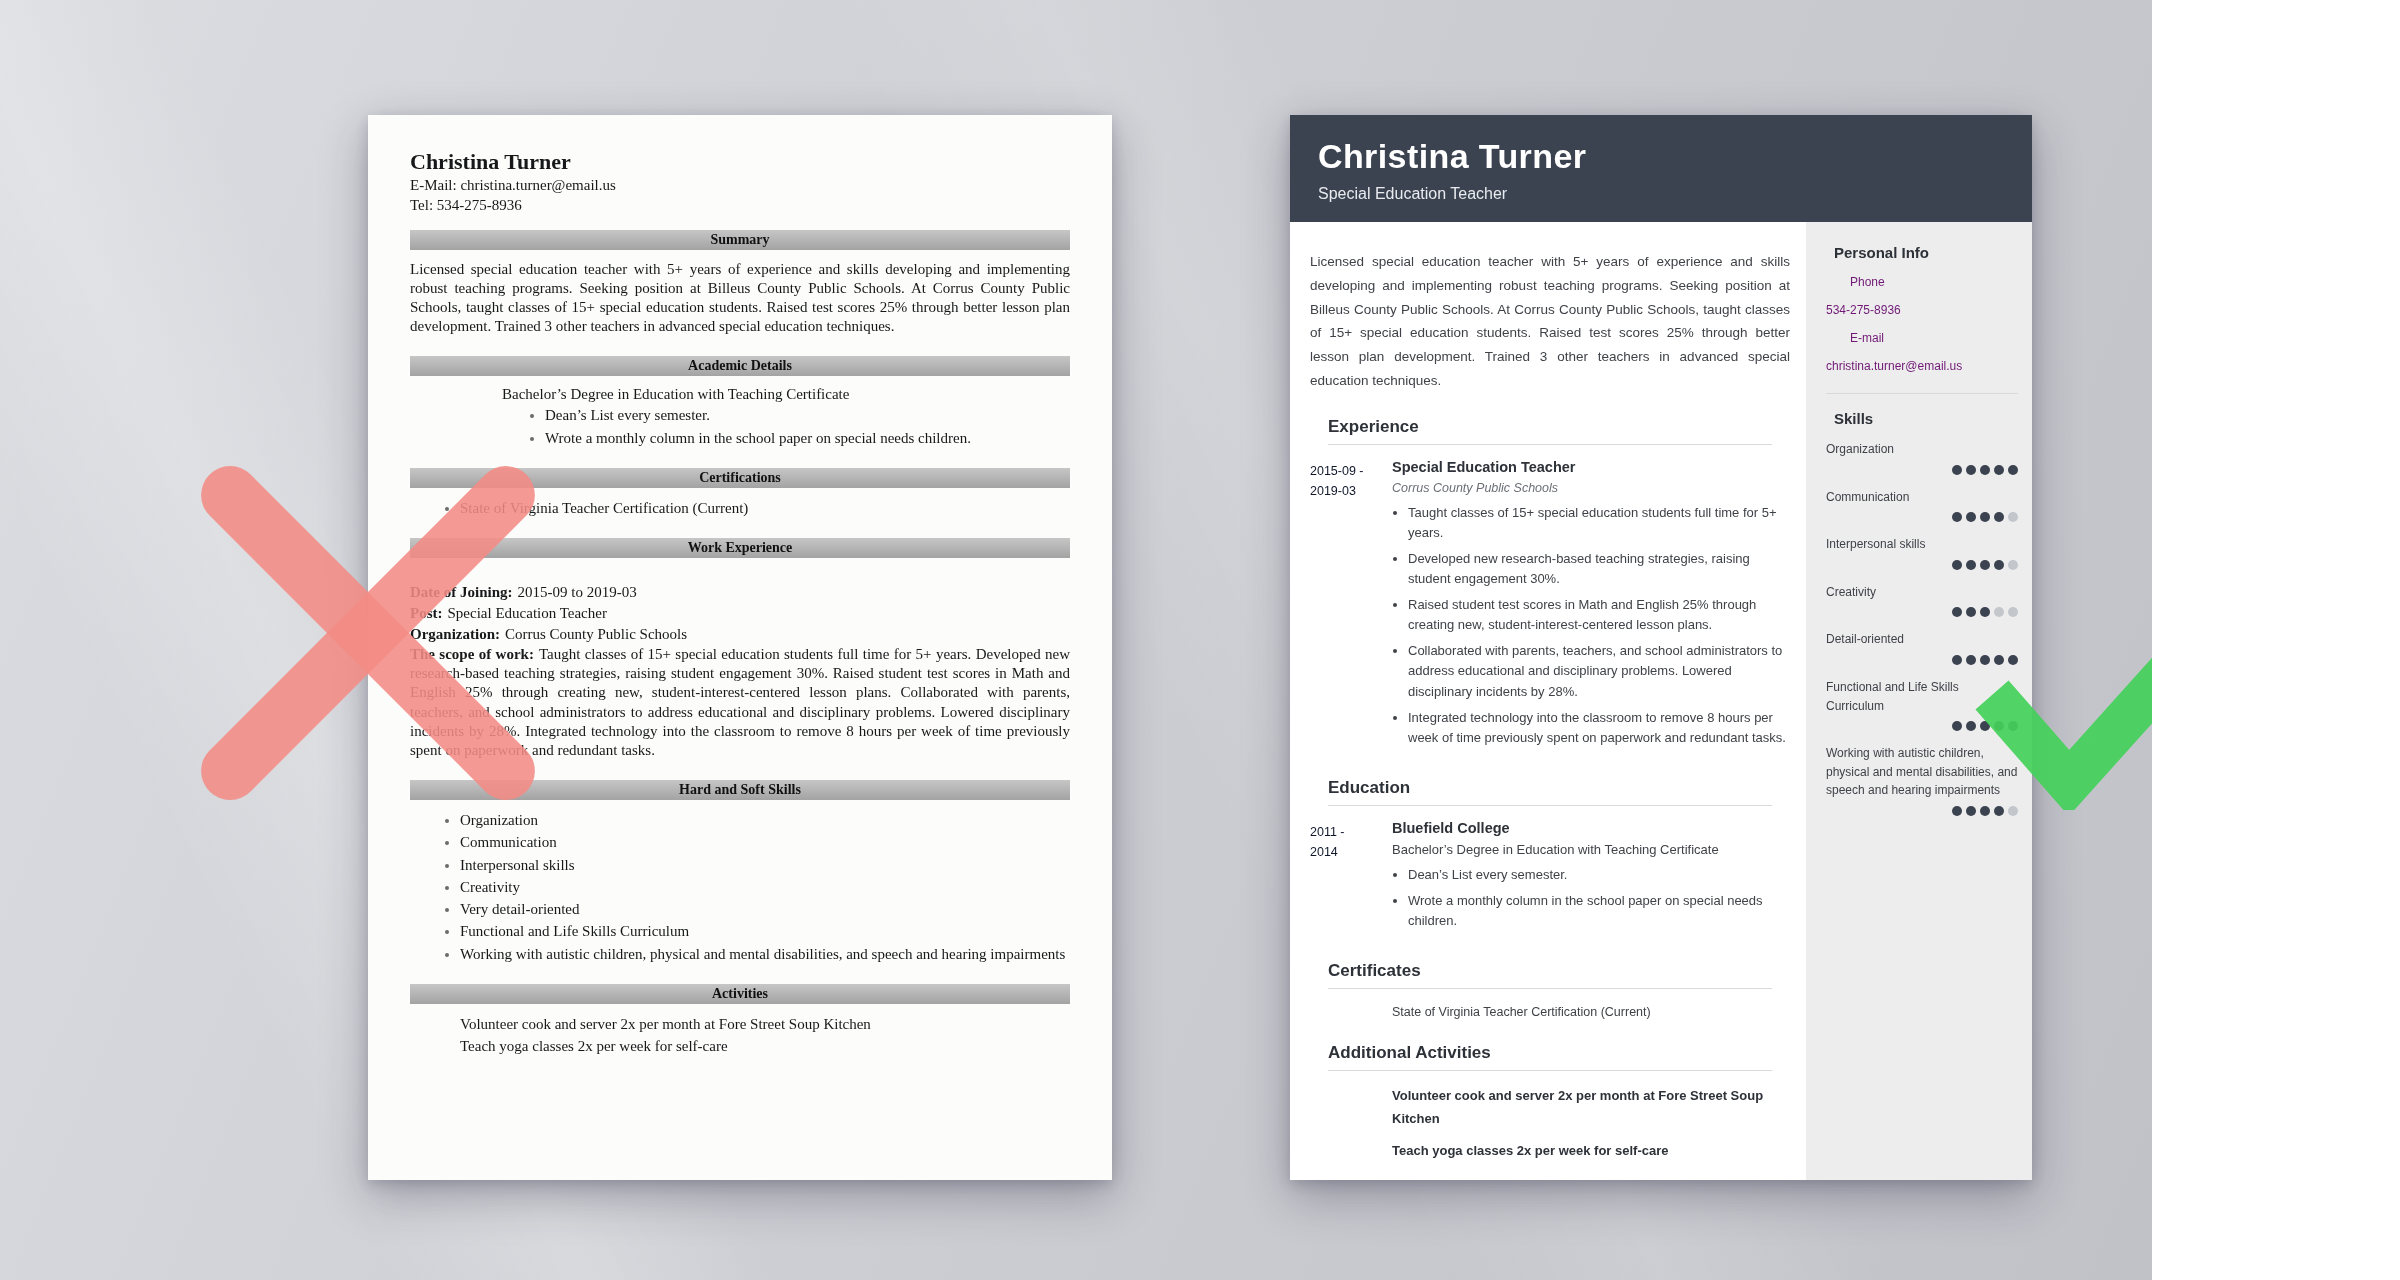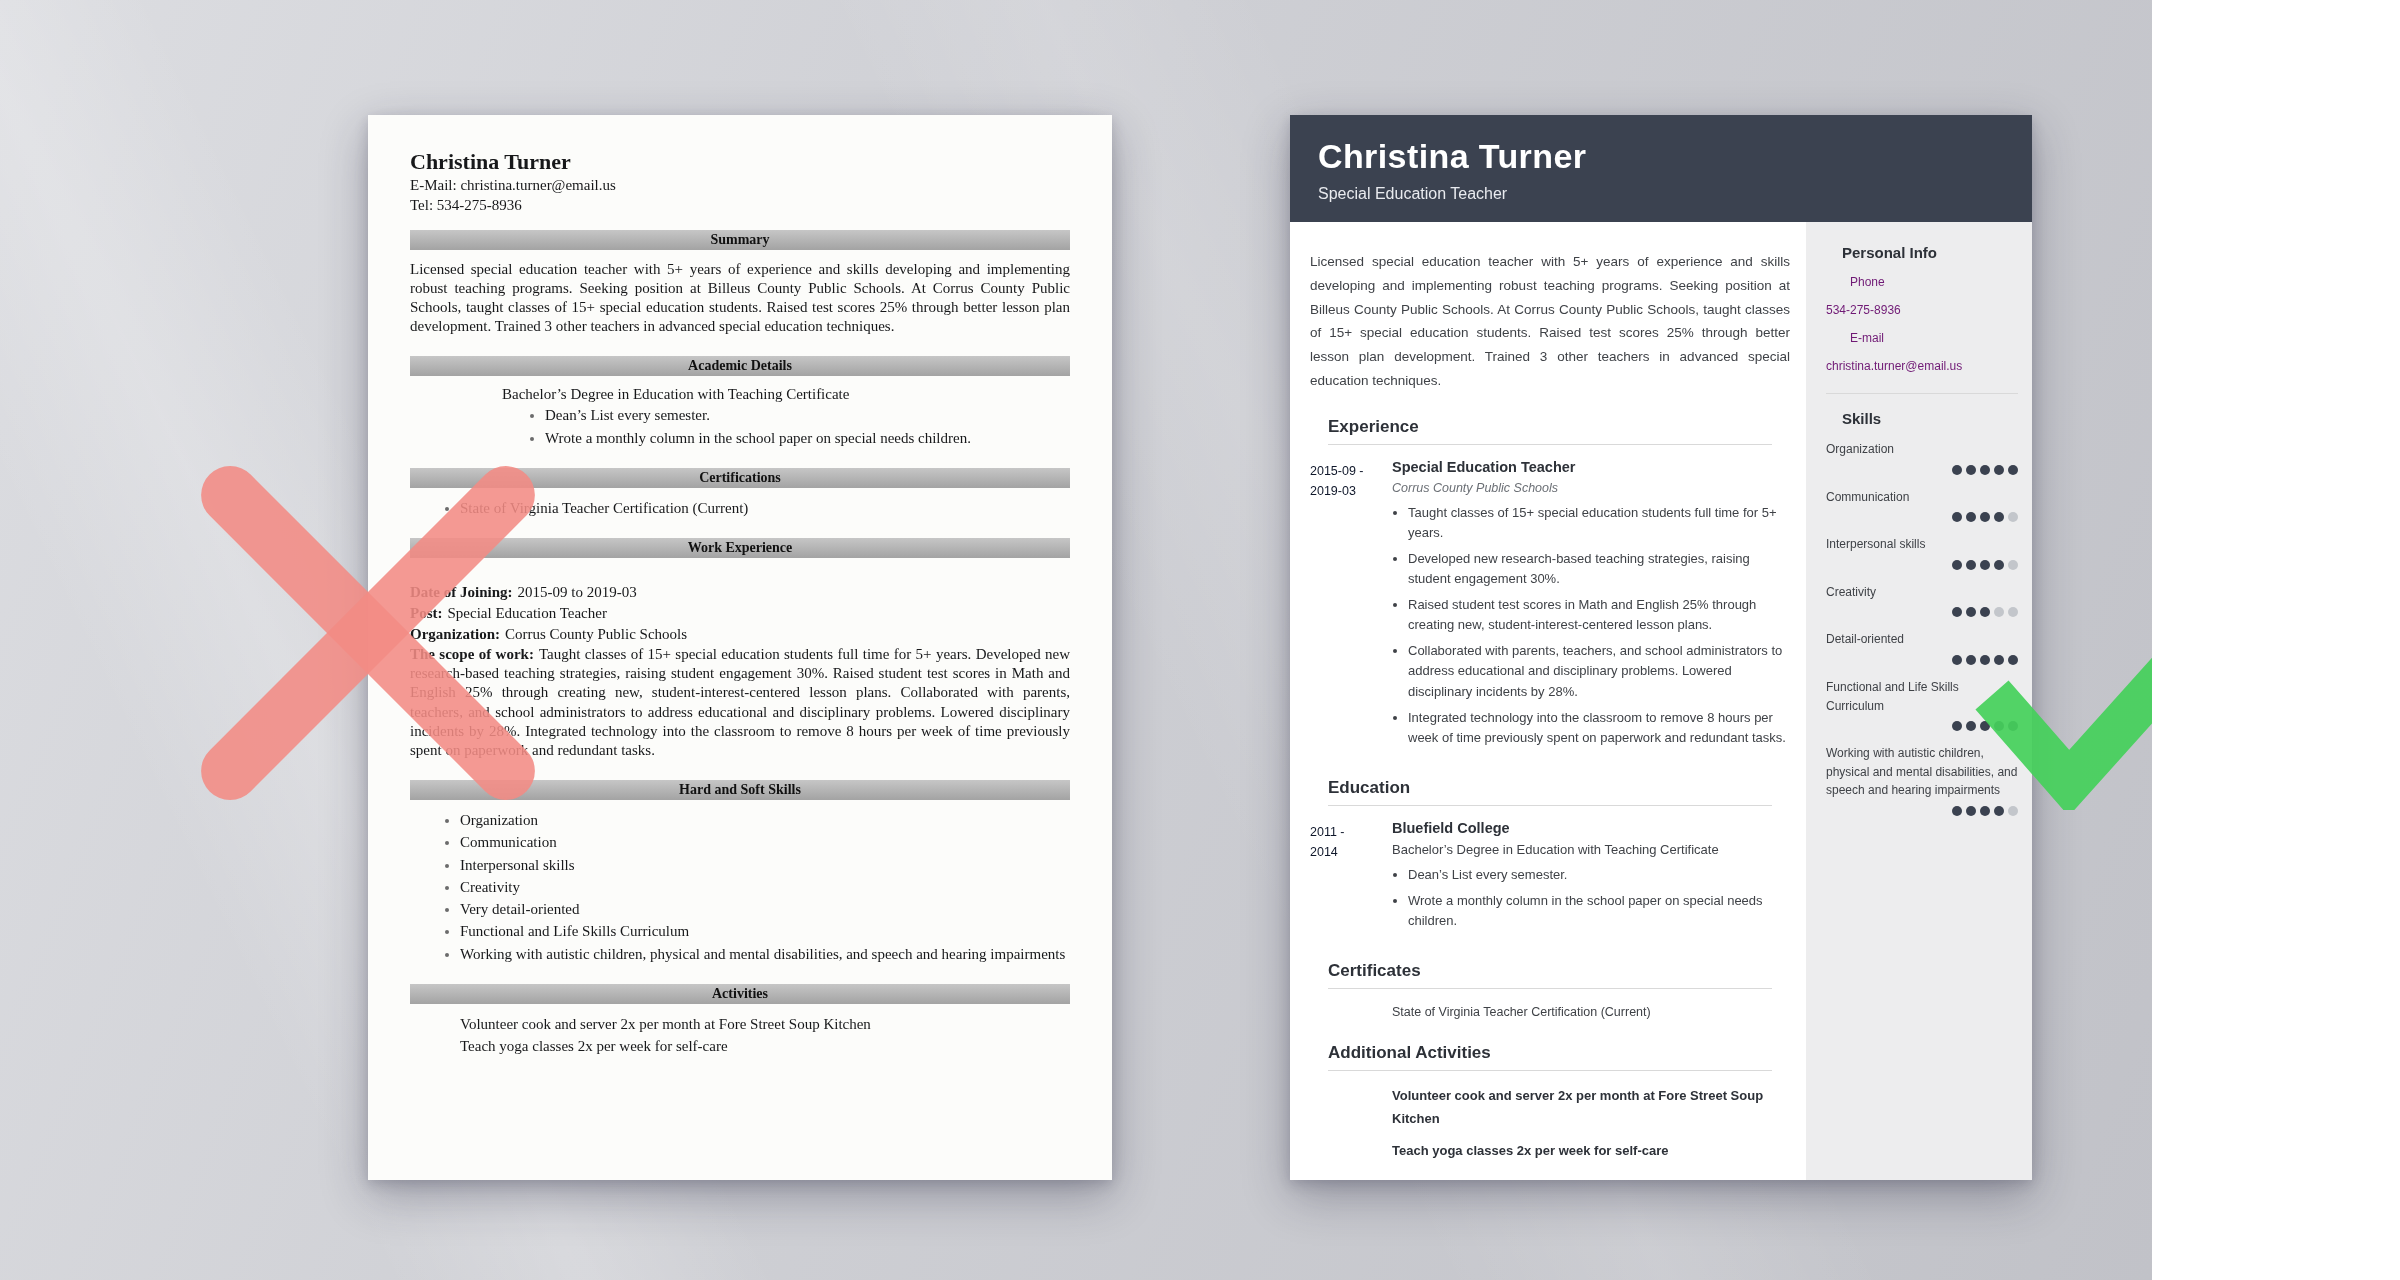--- a/index.html
+++ b/index.html
@@ -48,21 +48,21 @@
   .rr-content{flex:1;min-width:0;}
   .rr-role{font-weight:bold;font-size:14.5px;color:#2d3138;}
   .rr-company{font-style:italic;font-size:12.5px;color:#6b6f75;margin:6px 0 8px;}
   .rr-degree{font-size:13px;color:#3f4247;margin:6px 0 8px;}
   ul.rr-ul{margin:0;padding-left:16px;font-size:13px;color:#3f4247;line-height:1.55;}
   ul.rr-ul li{margin-bottom:6px;}
   .rr-cert{font-size:12.5px;color:#3f4247;padding-top:2px;}
   .rr-activity{font-weight:bold;font-size:13px;color:#2d3138;line-height:1.7;margin-bottom:10px;max-width:372px;}
 
   .rr-side{flex:1;background:#ededee;box-sizing:border-box;padding:22px 14px 0 20px;}
-  .rr-side h4{font-size:15px;color:#2d3138;margin:0 16px 4px;font-weight:bold;}
+  .rr-side h4{font-size:15px;color:#2d3138;margin:0 8px 4px;font-weight:bold;}
   .side-label{font-weight:normal;font-size:12px;color:#701a75;margin-top:14px;padding-left:24px;}
   .side-value{font-size:12px;color:#701a75;margin-top:14px;}
   .side-rule{border:none;border-top:1px solid #d9d9d9;margin:20px 0 16px;}
   .skill-row{margin-top:13px;}
   .skill-name{font-size:12px;color:#3f4247;line-height:1.55;}
   .skill-dots{display:flex;gap:4px;justify-content:flex-end;margin-top:6px;}
   .dot{width:10px;height:10px;border-radius:50%;background:#c3c6cb;}
   .dot.filled{background:#3b4250;}
 
   

